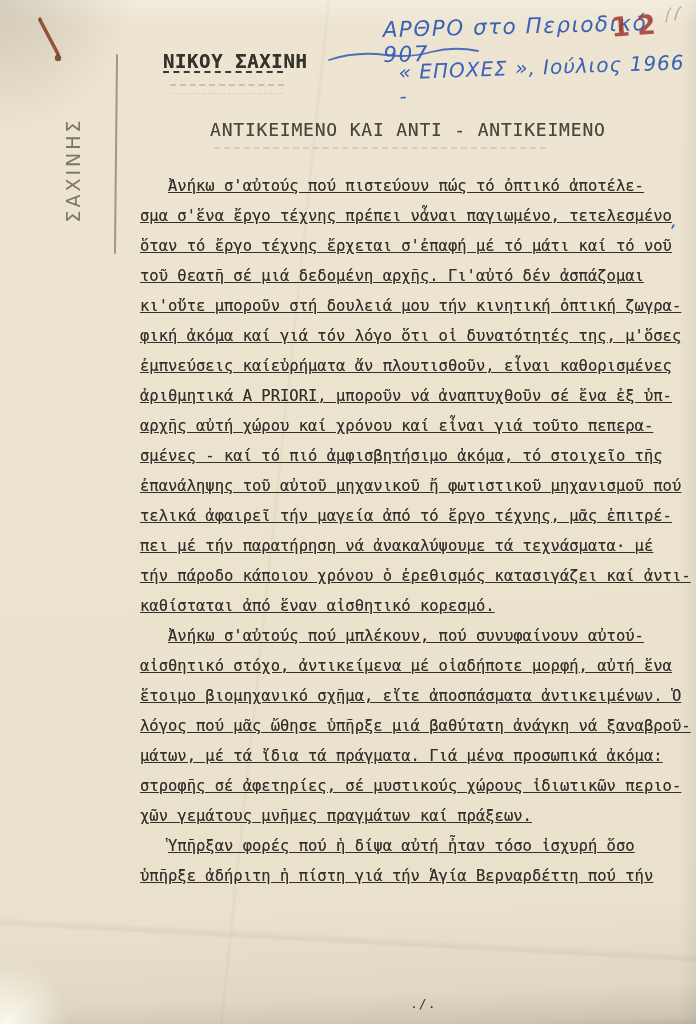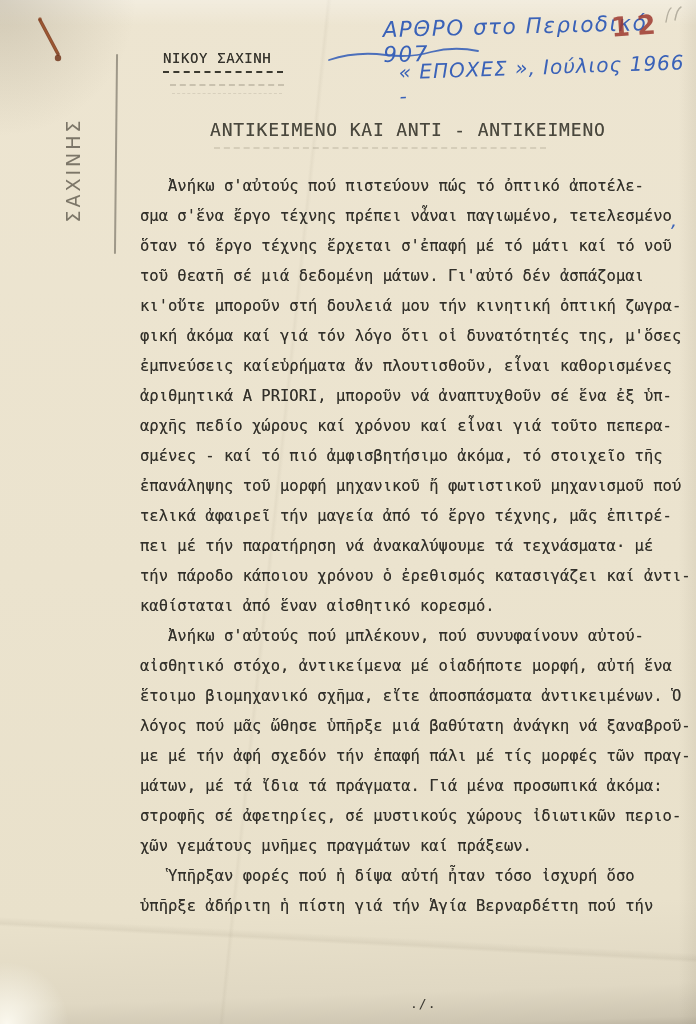--- a/index.html
+++ b/index.html
@@ -10,31 +10,31 @@
       radial-gradient(circle at 0% 0%, rgba(110,100,80,0.22), transparent 11%),
       radial-gradient(circle at 1% 100%, rgba(255,253,244,0.9), transparent 5%),
       linear-gradient(180deg, rgba(255,255,255,0.30) 0%, rgba(255,255,255,0) 2.5%),
       linear-gradient(270deg, rgba(120,110,90,0.10) 0%, rgba(120,110,90,0) 2.5%),
       linear-gradient(96deg, transparent 40.6%, rgba(130,120,98,0.07) 40.9%, transparent 41.3%),
       linear-gradient(3deg, transparent 9.2%, rgba(130,120,98,0.10) 9.5%, transparent 10.1%),
       linear-gradient(178deg, #ede5d1 0%, #ebe3ce 55%, #e9e1cb 88%, #e0d8c3 96%, #cdc5b1 99.2%, #bdb5a2 100%);
   }
   .abs{position:absolute;}
   
-  .author{left:163px;top:50px;font-size:14px;letter-spacing:.6px;color:#35332c;
-    text-shadow:0 0 .5px rgba(53,51,44,.7);}
+  .author{left:163px;top:50px;font-size:19px;letter-spacing:.6px;color:#35332c;
+    text-shadow:0 0 .5px rgba(53,51,44,.7);font-weight:bold;}
   .author-underline{left:163px;top:71px;width:120px;border-top:2px dashed #3b392f;height:0;}
   .ghost-1{left:170px;top:84px;width:114px;border-top:2px dashed rgba(95,88,70,.25);height:0;}
   .ghost-1b{left:172px;top:93px;width:110px;border-top:1px dashed rgba(95,88,70,.14);height:0;}
   .doc-title{left:210px;top:119px;font-size:18px;letter-spacing:.8px;color:#49473d;
     text-shadow:0 0 .4px rgba(73,71,61,.55);}
   .ghost-2{left:214px;top:147px;width:332px;border-top:2px dashed rgba(95,88,70,.16);height:0;}
   .body-text{left:140px;top:171px;width:552px;font-size:15.5px;line-height:30px;color:#32302a;
     text-shadow:0 0 .4px rgba(50,48,42,.6);}
-  .body-text .line{white-space:pre;height:30px;}
+  .body-text .line{white-space:pre;height:30px;text-decoration:underline;}
   .body-text .indent{padding-left:28px;}
   .footer-mark{left:410px;top:996px;font-size:13px;letter-spacing:1px;color:#3a372f;}
   
   .hw{font-family:"DejaVu Sans","Liberation Sans",sans-serif;font-style:italic;color:#3a62b8;}
   .hw-line1{left:383px;top:13px;font-size:21.5px;letter-spacing:1.5px;transform:rotate(-1.5deg);}
   .hw-line2{left:399px;top:55px;font-size:20px;letter-spacing:1px;transform:rotate(-2deg);}
   .page-num{left:611px;top:10px;font-family:"DejaVu Sans","Liberation Sans",sans-serif;
     font-size:27px;font-weight:bold;color:#9e3a30;letter-spacing:7px;transform:rotate(-4deg);opacity:.85;}
   .inserted-comma{left:671px;top:209px;font-family:"DejaVu Sans",sans-serif;font-style:italic;
     font-size:19px;color:#3a62b8;}
@@ -80,37 +80,36 @@
     <path d="M3 20 Q30 11 60 15 Q85 18 105 12 Q128 6 152 11" stroke="#3a62b8" stroke-width="1.8" fill="none" stroke-linecap="round" opacity="0.9"></path>
   </svg>
 
   <div class="abs doc-title">ΑΝΤΙΚΕΙΜΕΝΟ ΚΑΙ ΑΝΤΙ - ΑΝΤΙΚΕΙΜΕΝΟ</div>
   <div class="abs ghost-2"></div>
 
   <div class="abs body-text">
       <div class="line indent">Ἀνήκω σ'αὐτούς πού πιστεύουν πώς τό ὀπτικό ἀποτέλε-</div>
       <div class="line">σμα σ'ἕνα ἔργο τέχνης πρέπει νἆναι παγιωμένο, τετελεσμένο</div>
       <div class="line">ὅταν τό ἔργο τέχνης ἔρχεται σ'ἐπαφή μέ τό μάτι καί τό νοῦ</div>
-      <div class="line">τοῦ θεατῆ σέ μιά δεδομένη μάτων. Γι'αὐτό δέν ἀσπάζομαι</div>
+      <div class="line">τοῦ θεατῆ σέ μιά δεδομένη αρχῆς. Γι'αὐτό δέν ἀσπάζομαι</div>
       <div class="line">κι'οὔτε μποροῦν στή δουλειά μου τήν κινητική ὀπτική ζωγρα-</div>
       <div class="line">φική ἀκόμα καί γιά τόν λόγο ὅτι οἱ δυνατότητές της, μ'ὅσες</div>
       <div class="line">ἐμπνεύσεις καίεὑρήματα ἄν πλουτισθοῦν, εἶναι καθορισμένες</div>
       <div class="line">ἀριθμητικά A PRIORI, μποροῦν νά ἀναπτυχθοῦν σέ ἕνα ἐξ ὑπ-</div>
-      <div class="line">αρχῆς πεδίο χώρους καί χρόνου καί εἶναι γιά τοῦτο πεπερα-</div>
+      <div class="line">αρχῆς αὐτή χώρου καί χρόνου καί εἶναι γιά τοῦτο πεπερα-</div>
       <div class="line">σμένες - καί τό πιό ἀμφισβητήσιμο ἀκόμα, τό στοιχεῖο τῆς</div>
-      <div class="line">ἐπανάληψης τοῦ μορφή μηχανικοῦ ἤ φωτιστικοῦ μηχανισμοῦ πού</div>
+      <div class="line">ἐπανάληψης τοῦ αὐτοῦ μηχανικοῦ ἤ φωτιστικοῦ μηχανισμοῦ πού</div>
       <div class="line">τελικά ἀφαιρεῖ τήν μαγεία ἀπό τό ἔργο τέχνης, μᾶς ἐπιτρέ-</div>
       <div class="line">πει μέ τήν παρατήρηση νά ἀνακαλύψουμε τά τεχνάσματα· μέ</div>
       <div class="line">τήν πάροδο κάποιου χρόνου ὁ ἐρεθισμός κατασιγάζει καί ἀντι-</div>
       <div class="line">καθίσταται ἀπό ἕναν αἰσθητικό κορεσμό.</div>
       <div class="line indent">Ἀνήκω σ'αὐτούς πού μπλέκουν, πού συνυφαίνουν αὐτού-</div>
       <div class="line">αἰσθητικό στόχο, ἀντικείμενα μέ οἱαδήποτε μορφή, αὐτή ἕνα</div>
       <div class="line">ἕτοιμο βιομηχανικό σχῆμα, εἴτε ἀποσπάσματα ἀντικειμένων. Ὁ</div>
       <div class="line">λόγος πού μᾶς ὤθησε ὑπῆρξε μιά βαθύτατη ἀνάγκη νά ξαναβροῦ-</div>
-      <div class="line">με μέ τήν ἀφή σχεδόν τήν ἐπαφή πάλι μέ τίς μορφές τῶν πραγ-</div>
       <div class="line">μάτων, μέ τά ἴδια τά πράγματα. Γιά μένα προσωπικά ἀκόμα:</div>
       <div class="line">στροφῆς σέ ἀφετηρίες, σέ μυστικούς χώρους ἰδιωτικῶν περιο-</div>
       <div class="line">χῶν γεμάτους μνῆμες πραγμάτων καί πράξεων.</div>
       <div class="line indent">Ὑπῆρξαν φορές πού ἡ δίψα αὐτή ἦταν τόσο ἰσχυρή ὅσο</div>
       <div class="line">ὑπῆρξε ἀδήριτη ἡ πίστη γιά τήν Ἁγία Βερναρδέττη πού τήν</div>
     </div>
 
   <div class="abs inserted-comma">,</div>
 
   <div class="abs footer-mark">./.</div>

